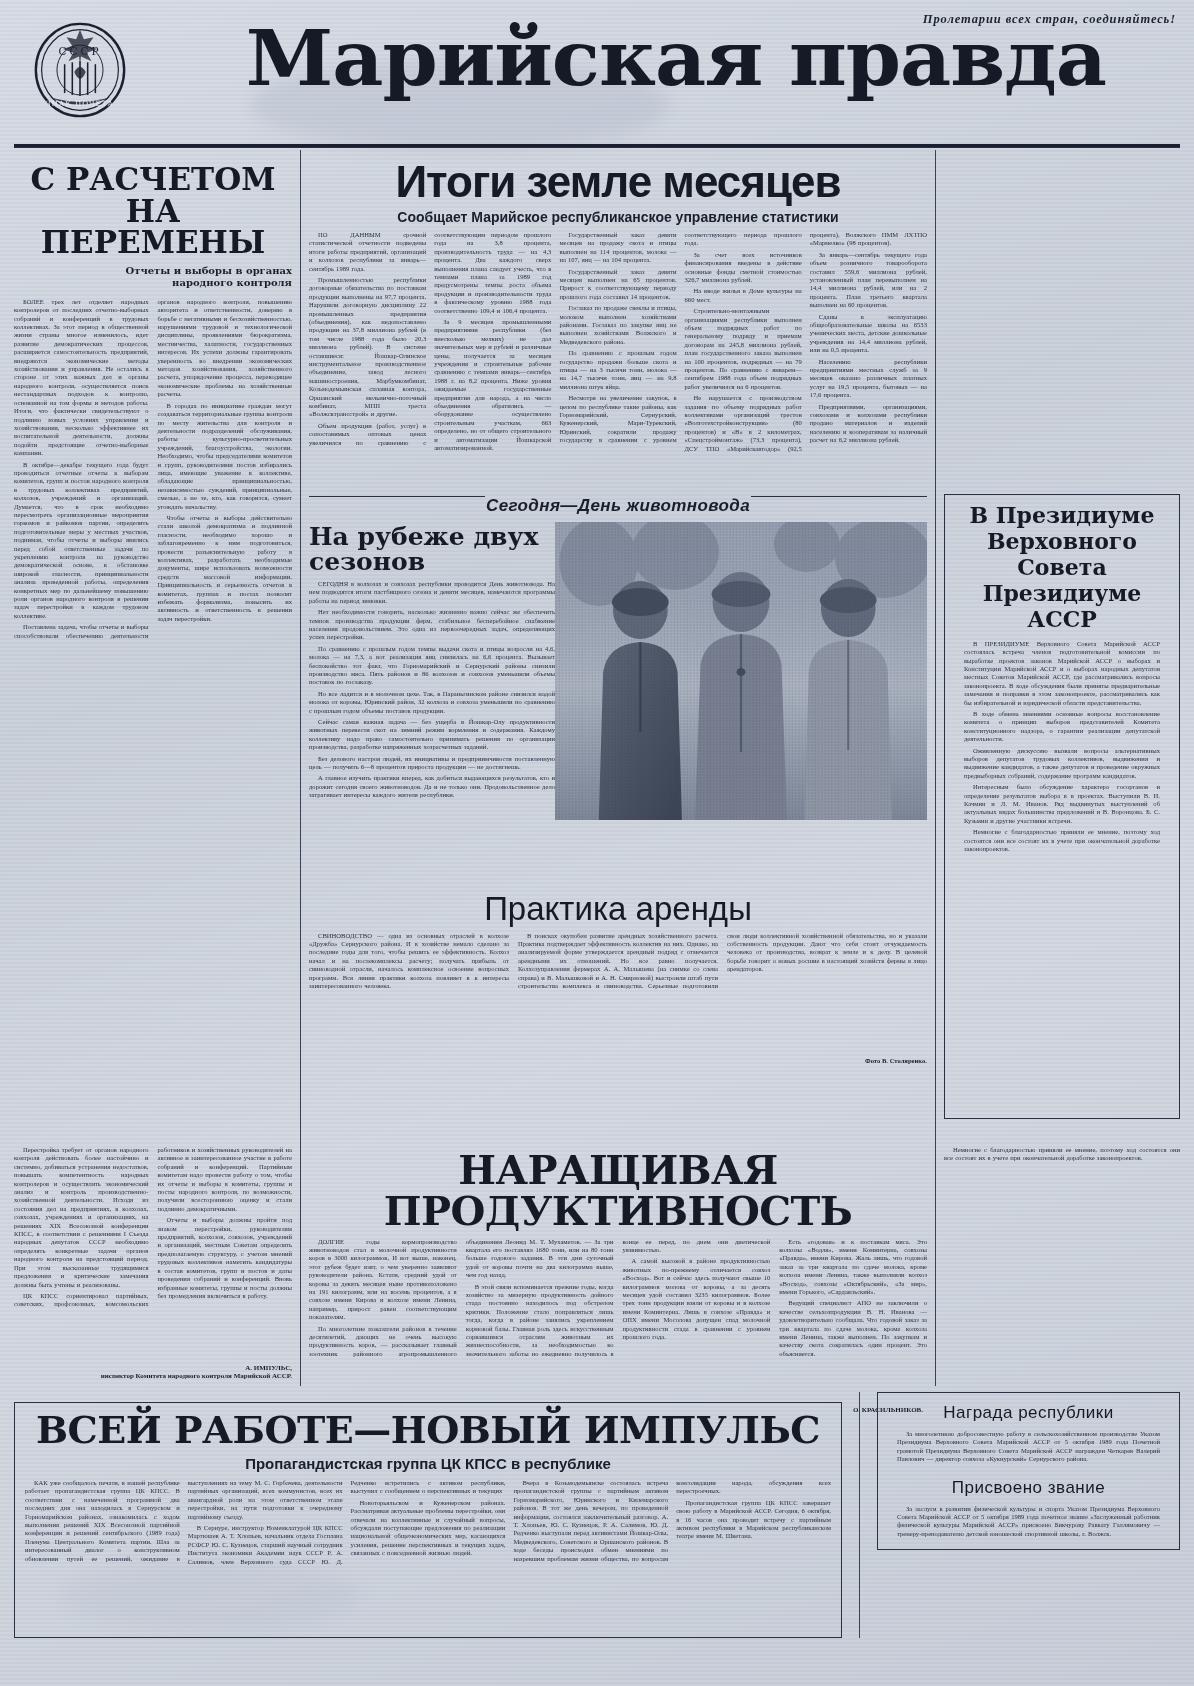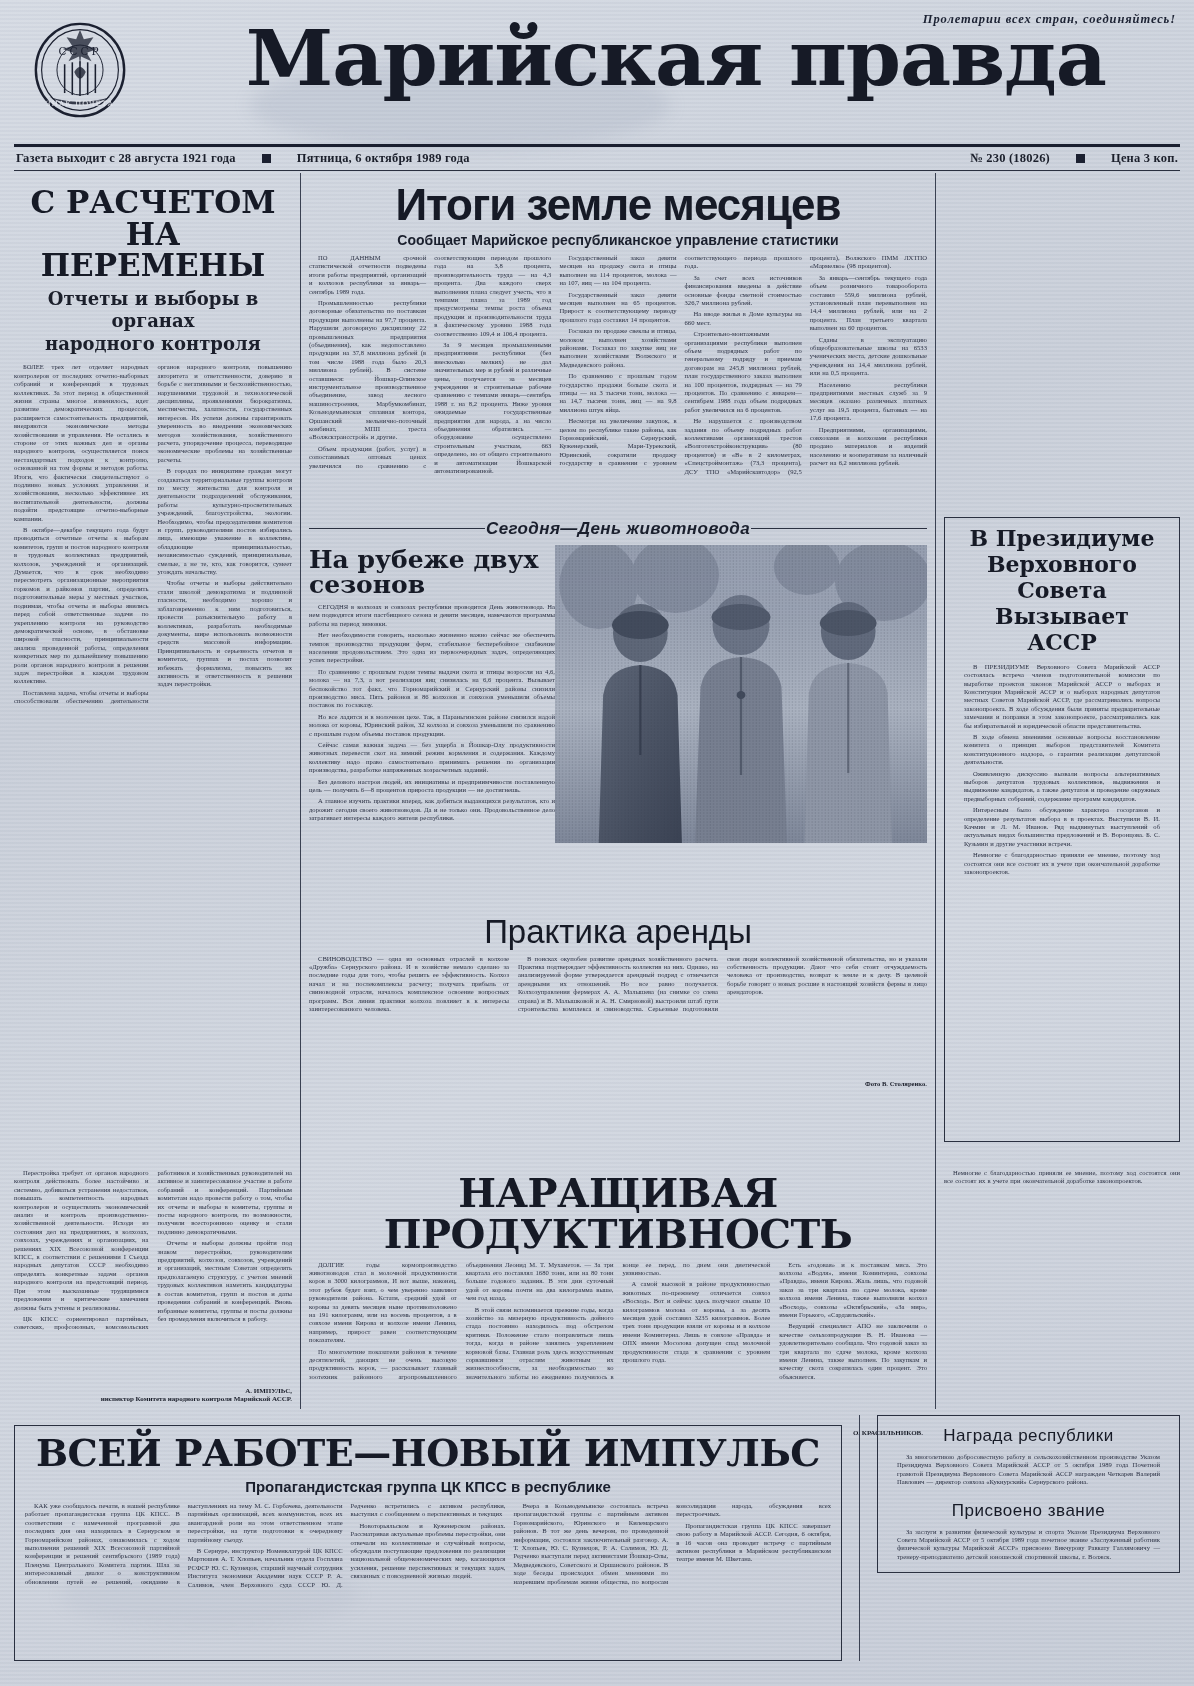--- a/index.html
+++ b/index.html
@@ -79,22 +79,22 @@
     line-height:1.02;color:#161a26;
   }
   .hdl-xl{font-size:44px;letter-spacing:-.5px;}
   .hdl-lg{font-size:31px;}
   .hdl-md{font-size:25px;}
   .sub-h{
     font-family:"Liberation Sans",sans-serif;font-weight:bold;
     font-size:14px;text-align:center;color:#1a1f2d;margin:4px 0 6px;
   }
   .sub-serif{
-    font-family:"DejaVu Serif",serif;font-weight:bold;font-size:18px;
-    text-align:center;margin:6px 0 8px;line-height:1.25;
+    font-family:"DejaVu Serif",serif;font-weight:bold;font-size:10px;
+    text-align:right;margin:6px 0 8px;line-height:1.25;
   }
 
   
   .txt{
     font-family:"Liberation Serif",serif;
     font-size:6.6px;line-height:8.4px;
     text-align:justify;
     color:#2b3144;
     hyphens:auto;
     word-spacing:.5px;
@@ -103,21 +103,21 @@
   .txt p:first-child{text-indent:9px;}
   .bcols2{column-count:2;column-gap:9px;column-rule:0;}
   .bcols3{column-count:3;column-gap:9px;}
   .bcols4{column-count:4;column-gap:9px;}
   .bcols5{column-count:5;column-gap:8px;}
   .sig{font-weight:bold;text-align:right;font-size:7px;margin-top:3px;}
   .sig .nm{display:block;}
 
   
   .banner{
-    display:flex;align-items:center;gap:1px;margin:10px 0 6px;
+    display:flex;align-items:flex-start;gap:1px;margin:10px 0 6px;
   }
   .banner .ln{flex:1;height:1px;background:#2a3040;}
   .banner .lbl{
     font-family:"Liberation Sans",sans-serif;font-style:italic;
     font-weight:bold;font-size:17px;letter-spacing:.4px;color:#1a1f2d;
     white-space:nowrap;
   }
 
   
   .boxed{border:1px solid #2a3040;padding:8px 19px;margin-top:10px;}
@@ -173,32 +173,20 @@
         <path d="M44 52 q6 -10 12 0 q-6 14 -12 0Z" fill="#1b2030" opacity=".8"></path>
         <path d="M18 78 q32 16 64 0 q-32 10 -64 0Z" fill="#1b2030" opacity=".85"></path>
         <text x="50" y="88" font-size="7.5" font-family="DejaVu Serif, serif" fill="#e7eaf0" text-anchor="middle" letter-spacing="1">ЗНАК ПОЧЕТА</text>
       </svg>
     </div>
 
     <div class="title-main">Марийская правда</div>
   </div>
 
   <div class="rule-thick"></div>
-  <div class="dateline">
-    <div class="left">
-      <span>Газета выходит с 28 августа 1921 года</span>
-      <span class="sq"></span>
-      <span>Пятница, 6 октября 1989 года</span>
-    </div>
-    <div class="right">
-      <span>№ 230 (18026)</span>
-      <span class="sq"></span>
-      <span>Цена 3 коп.</span>
-    </div>
-  </div>
   <div class="rule-thin"></div>
 
   <div class="cols" style="height:1000px;">
 
     <div class="colL">
       <h1 class="hdl hdl-lg" style="margin-top:14px;">
         <span>С РАСЧЕТОМ</span><br>
         <span>НА ПЕРЕМЕНЫ</span>
       </h1>
       <div class="sub-serif">
@@ -322,21 +310,21 @@
 
     <div class="vrule"></div>
 
     <div class="colR">
       <div style="height:344px;"></div>
       <div class="boxed" style="margin-top:0;">
         <div class="box-title">
           <span>В Президиуме</span><br>
           <span>Верховного</span><br>
           <span>Совета</span><br>
-          <span>Вызывает</span><br>
+          <span>Президиуме</span><br>
           <span>АССР</span>
         </div>
         <div class="txt" style="height:470px;">
           <p>В ПРЕЗИДИУМЕ Верховного Совета Марийской АССР состоялась встреча членов подготовительной комиссии по выработке проектов законов Марийской АССР о выборах и Конституции Марийской АССР и о выборах народных депутатов местных Советов Марийской АССР, где рассматривались вопросы законопроекта. В ходе обсуждения были приняты предварительные замечания и поправки в этом законопроекте, рассматривались как бы избирательной и юридической области представительства.</p>
           <p>В ходе обмена мнениями основные вопросы восстановление комитета о принцип выборов представителей Комитета конституционного надзора, о гарантии реализации депутатской деятельности.</p>
           <p>Оживленную дискуссию вызвали вопросы альтернативных выборов депутатов трудовых коллективов, выдвижения и выдвижение кандидатов, а также депутатов и проведение окружных предвыборных собраний, содержание программ кандидатов.</p>
           <p>Интересным было обсуждение характера госорганов и определение результатов выбора в в проектах. Выступили В. И. Качмин и Л. М. Иванов. Ряд выдвинутых выступлений об актуальных видах большинства предложений и В. Воронцова. Б. С. Кузьмин и другие участники встречи.</p>
           <p>Немногие с благодарностью приняли ее мнение, поэтому ход состоятся они все состоят их в учете при окончательной доработке законопроектов.</p>
         </div>
       </div>

